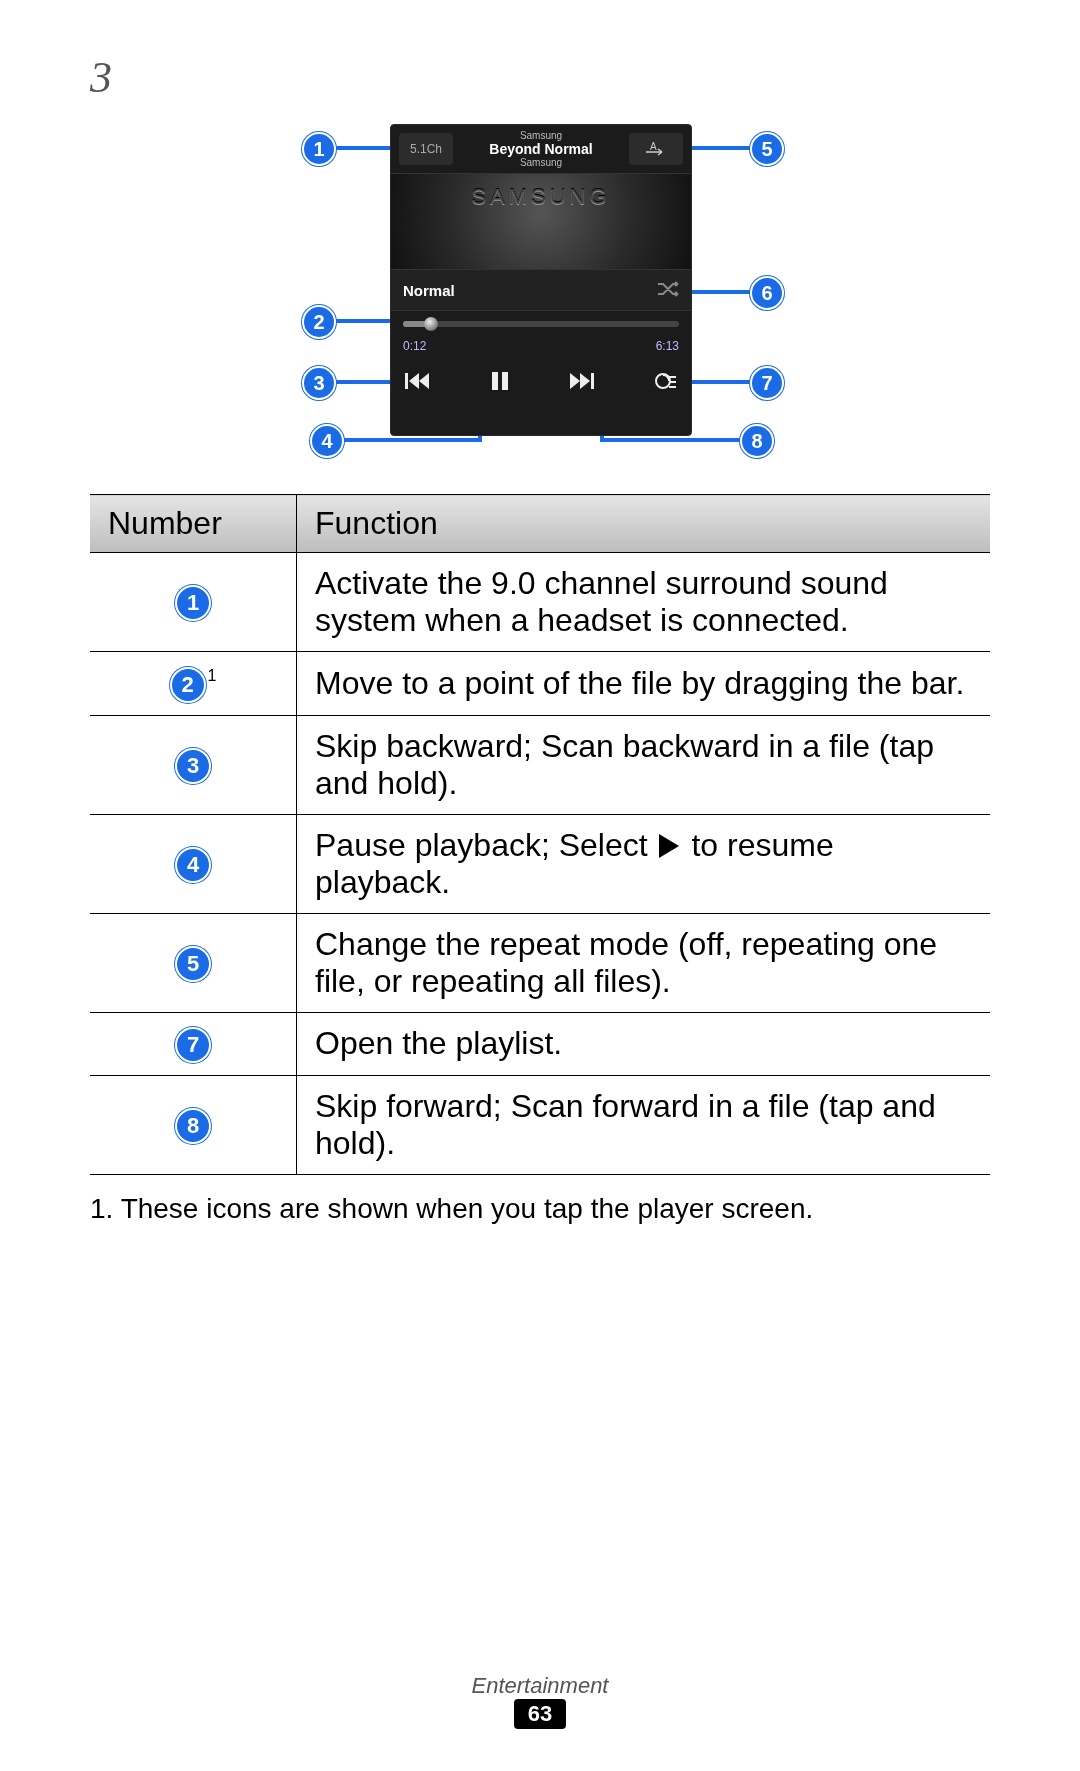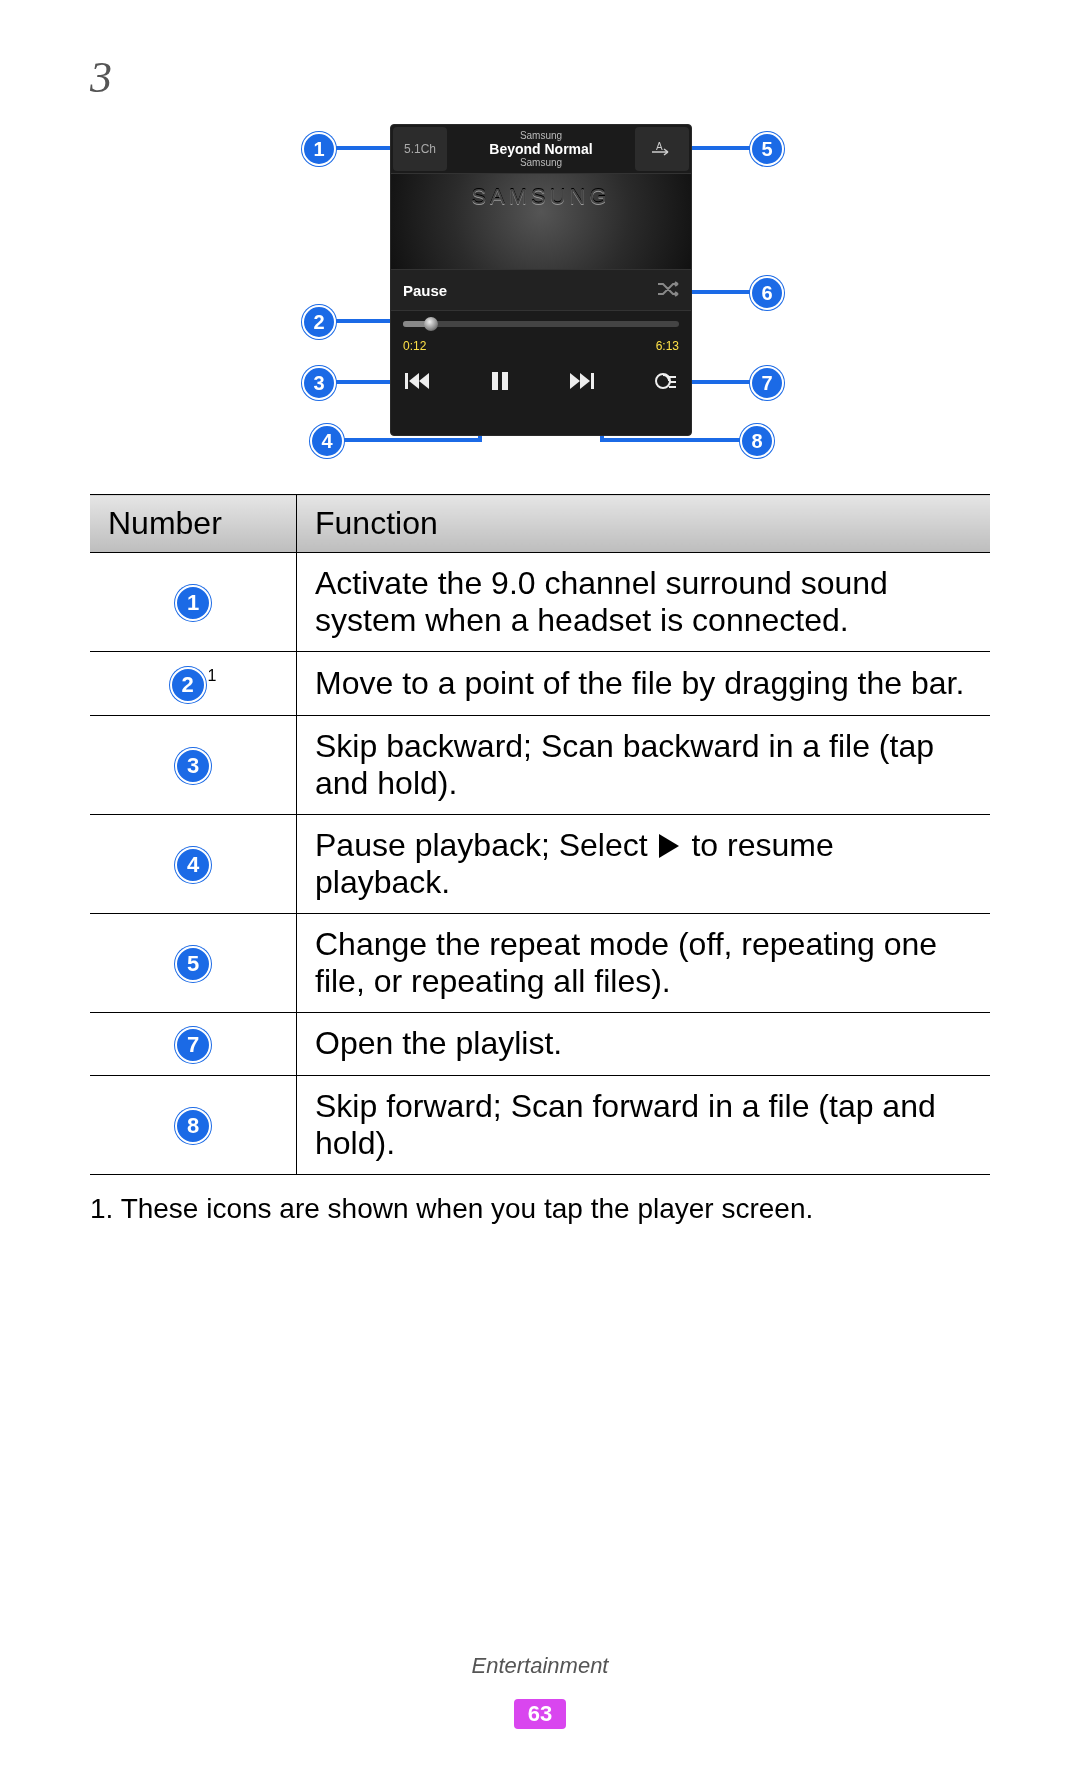--- a/index.html
+++ b/index.html
@@ -58,21 +58,21 @@
   .player .header {
     height: 48px;
     display: flex;
     align-items: stretch;
     border-bottom: 1px solid #333;
   }
   .btn-51, .btn-repeat {
     width: 54px;
     background: #2c2c2c;
     border-radius: 4px;
-    margin: 2px;
+    margin: 8px;
     display: flex;
     flex-direction: column;
     align-items: center;
     justify-content: center;
     color: #aaa;
     font-size: 11px;
   }
   .btn-51ch { font-size: 12px; }
   .header-mid {
     flex: 1;
@@ -138,21 +138,21 @@
     top: -4px;
     width: 14px; height: 14px;
     margin-left: -7px;
     border-radius: 50%;
     background: radial-gradient(circle at 40% 35%, #eee, #888 60%, #333);
   }
   .time-row {
     display: flex;
     justify-content: space-between;
     font-size: 12px;
-    color: #fde047;
+    color: #c4b5fd;
     padding: 4px 12px 0 12px;
   }
 
   .ctrl-row {
     display: flex;
     align-items: center;
     justify-content: space-between;
     padding: 18px 14px 0 14px;
   }
   .ctrl { color: #eee; }
@@ -249,22 +249,22 @@
     bottom: 42px;
     text-align: center;
   }
   .footer .section {
     font-style: italic;
     font-size: 22px;
     color: #555;
   }
   .footer .pagenum {
     display: inline-block;
-    margin-top: 20px;
-    background: #d946ef;
+    margin-top: 0;
+    background: #000000;
     color: #fff;
     padding: 2px 14px;
     border-radius: 4px;
     font-weight: bold;
     font-size: 22px;
   }
 </style>
 </head>
 <body>
 
@@ -306,21 +306,21 @@
             </svg>
           </div>
         </div>
       </div>
 
       <div class="album-art">
         <span class="brand">SAMSUNG</span>
       </div>
 
       <div class="eq-bar">
-        <span class="eq-label">Pause</span>
+        <span class="eq-label">Normal</span>
         <span class="shuffle-icon">
           <svg width="22" height="16" viewBox="0 0 22 16">
             <path d="M1 3 H6 L16 13 H21 M1 13 H6 L16 3 H21 M21 3 L18 1 M21 3 L18 5 M21 13 L18 11 M21 13 L18 15" stroke="#888" stroke-width="2" fill="none"></path>
           </svg>
         </span>
       </div>
 
       <div class="progress-row">
         <div class="progress-track">
           <div class="progress-fill"></div>

